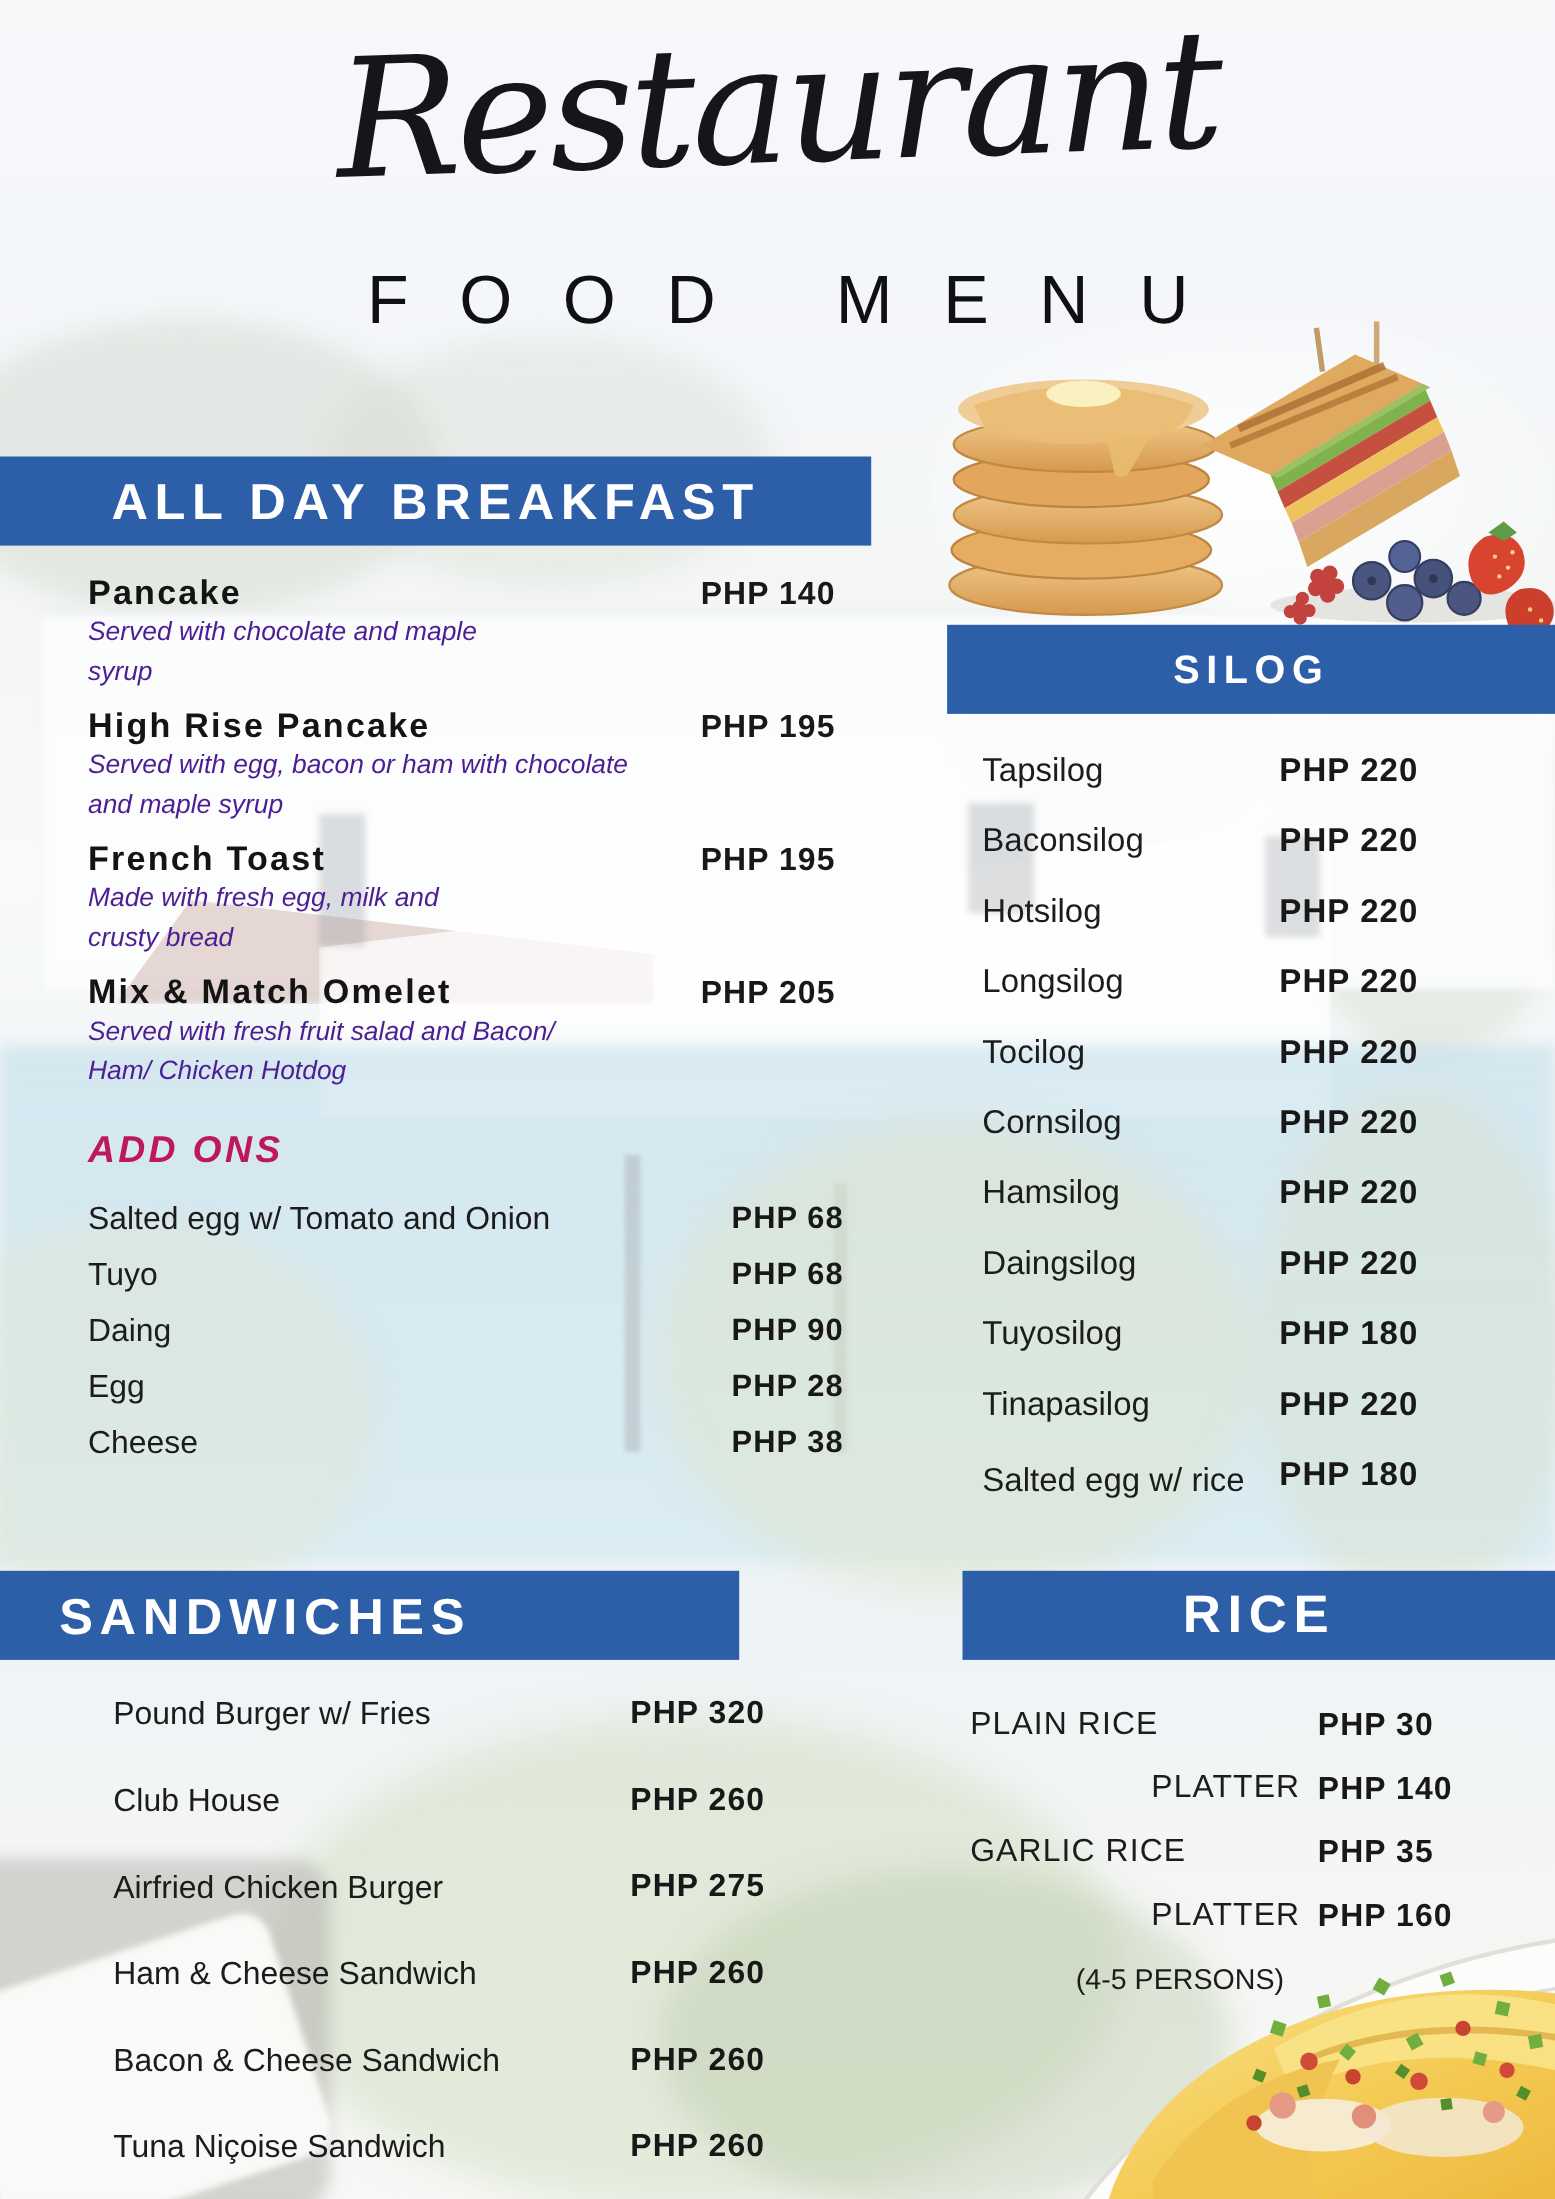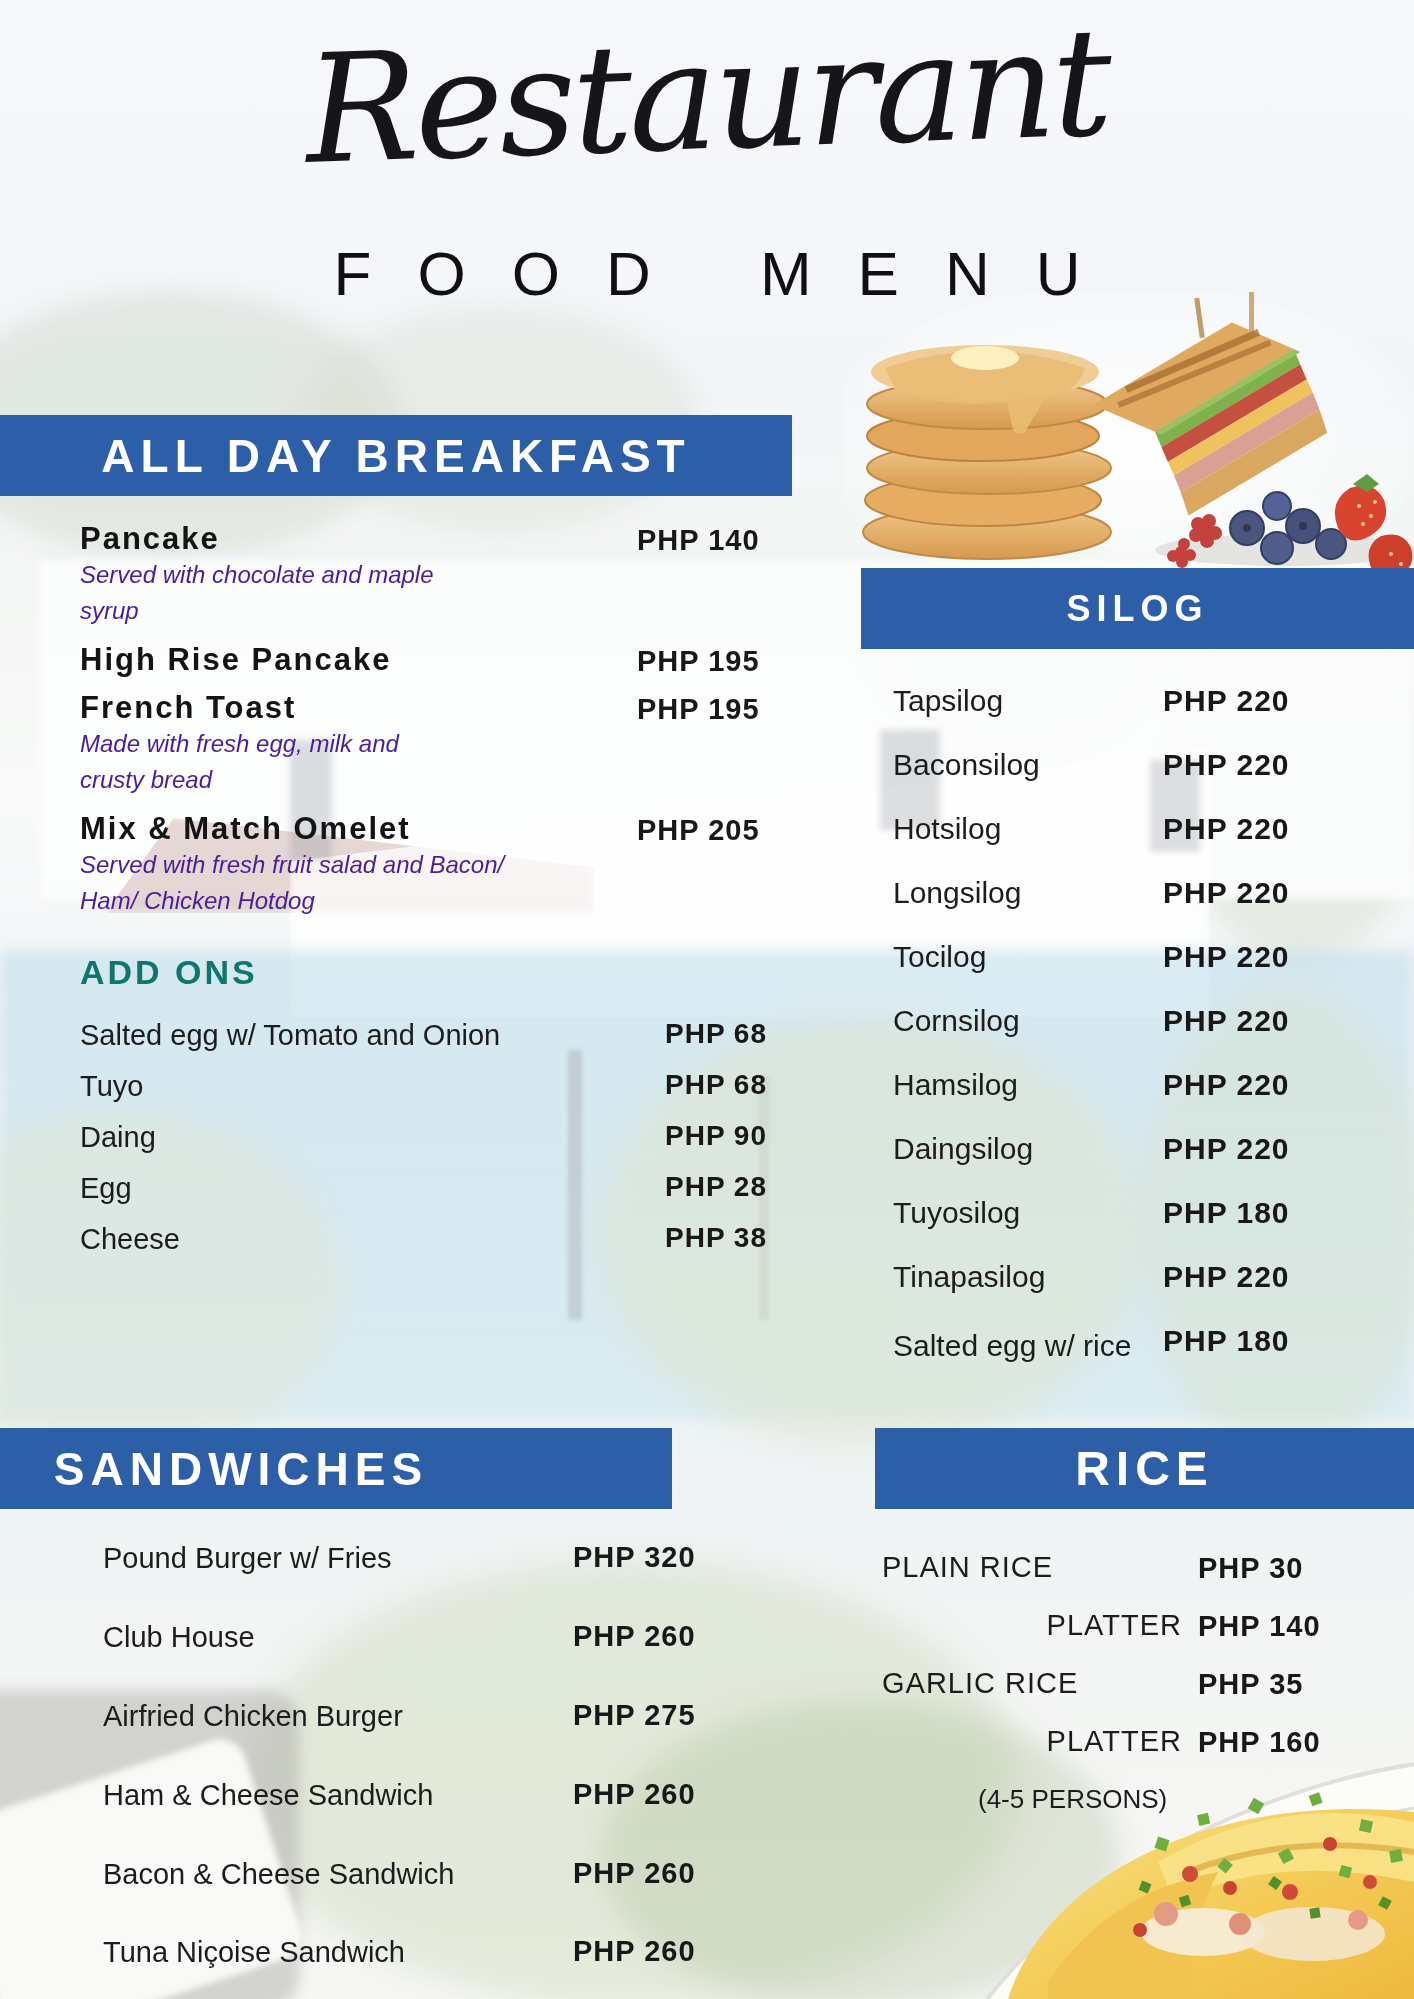--- a/index.html
+++ b/index.html
@@ -59,21 +59,21 @@
   .bn-rice{left:875px;top:1428px;width:539px;font-size:48px;}
 
   
   .breakfast-items{position:absolute;left:80px;top:522px;width:620px;z-index:3;}
   .b-item{position:relative;margin-bottom:14px;}
   .b-name{font-size:31px;font-weight:700;letter-spacing:2px;line-height:1.1;color:#141414;}
   .b-desc{font-size:24px;font-style:italic;line-height:1.5;margin-top:1px;color:#4c1d95;}
   .b-price{position:absolute;left:557px;top:2px;font-size:29px;font-weight:700;letter-spacing:1px;white-space:nowrap;}
   .bi-0 .b-desc{max-width:370px;} .bi-1 .b-desc{max-width:510px;}
   .bi-2 .b-desc{max-width:350px;} .bi-3 .b-desc{max-width:470px;}
-  .addons-title{margin:34px 0 28px 0;font-size:34px;font-weight:700;letter-spacing:3px;color:#0f766e;}
+  .addons-title{margin:34px 0 28px 0;font-size:34px;font-weight:700;letter-spacing:3px;color:#be185d;font-style:italic;}
   .a-item{position:relative;margin-bottom:19px;}
   .a-name{font-size:29px;font-weight:400;line-height:1.1;color:#1c1c1c;}
   .a-price{position:absolute;left:585px;top:-2px;font-size:28px;font-weight:700;letter-spacing:1px;white-space:nowrap;}
 
   
   .silog-items{position:absolute;left:893px;top:684px;width:520px;z-index:3;}
   .s-item{position:relative;margin-bottom:31px;}
   .s-name{font-size:30px;font-weight:400;line-height:1.1;color:#1c1c1c;}
   .s-item.wrap .s-name{max-width:255px;line-height:1.45;}
   .s-price{position:absolute;left:270px;top:0;font-size:30px;font-weight:700;letter-spacing:1px;white-space:nowrap;}
@@ -217,20 +217,21 @@
   </div>
   <div class="breakfast-items">
     <div class="b-item bi-0">
       <div class="b-name">Pancake</div>
       <div class="b-price">PHP 140</div>
       <div class="b-desc">Served with chocolate and maple syrup</div>
     </div>
     <div class="b-item bi-1">
       <div class="b-name">High Rise Pancake</div>
       <div class="b-price">PHP 195</div>
+      <div class="b-desc">Served with egg, bacon or ham with chocolate and maple syrup</div>
     </div>
     <div class="b-item bi-2">
       <div class="b-name">French Toast</div>
       <div class="b-price">PHP 195</div>
       <div class="b-desc">Made with fresh egg, milk and crusty bread</div>
     </div>
     <div class="b-item bi-3">
       <div class="b-name">Mix &amp; Match Omelet</div>
       <div class="b-price">PHP 205</div>
       <div class="b-desc">Served with fresh fruit salad and Bacon/ Ham/ Chicken Hotdog</div>

